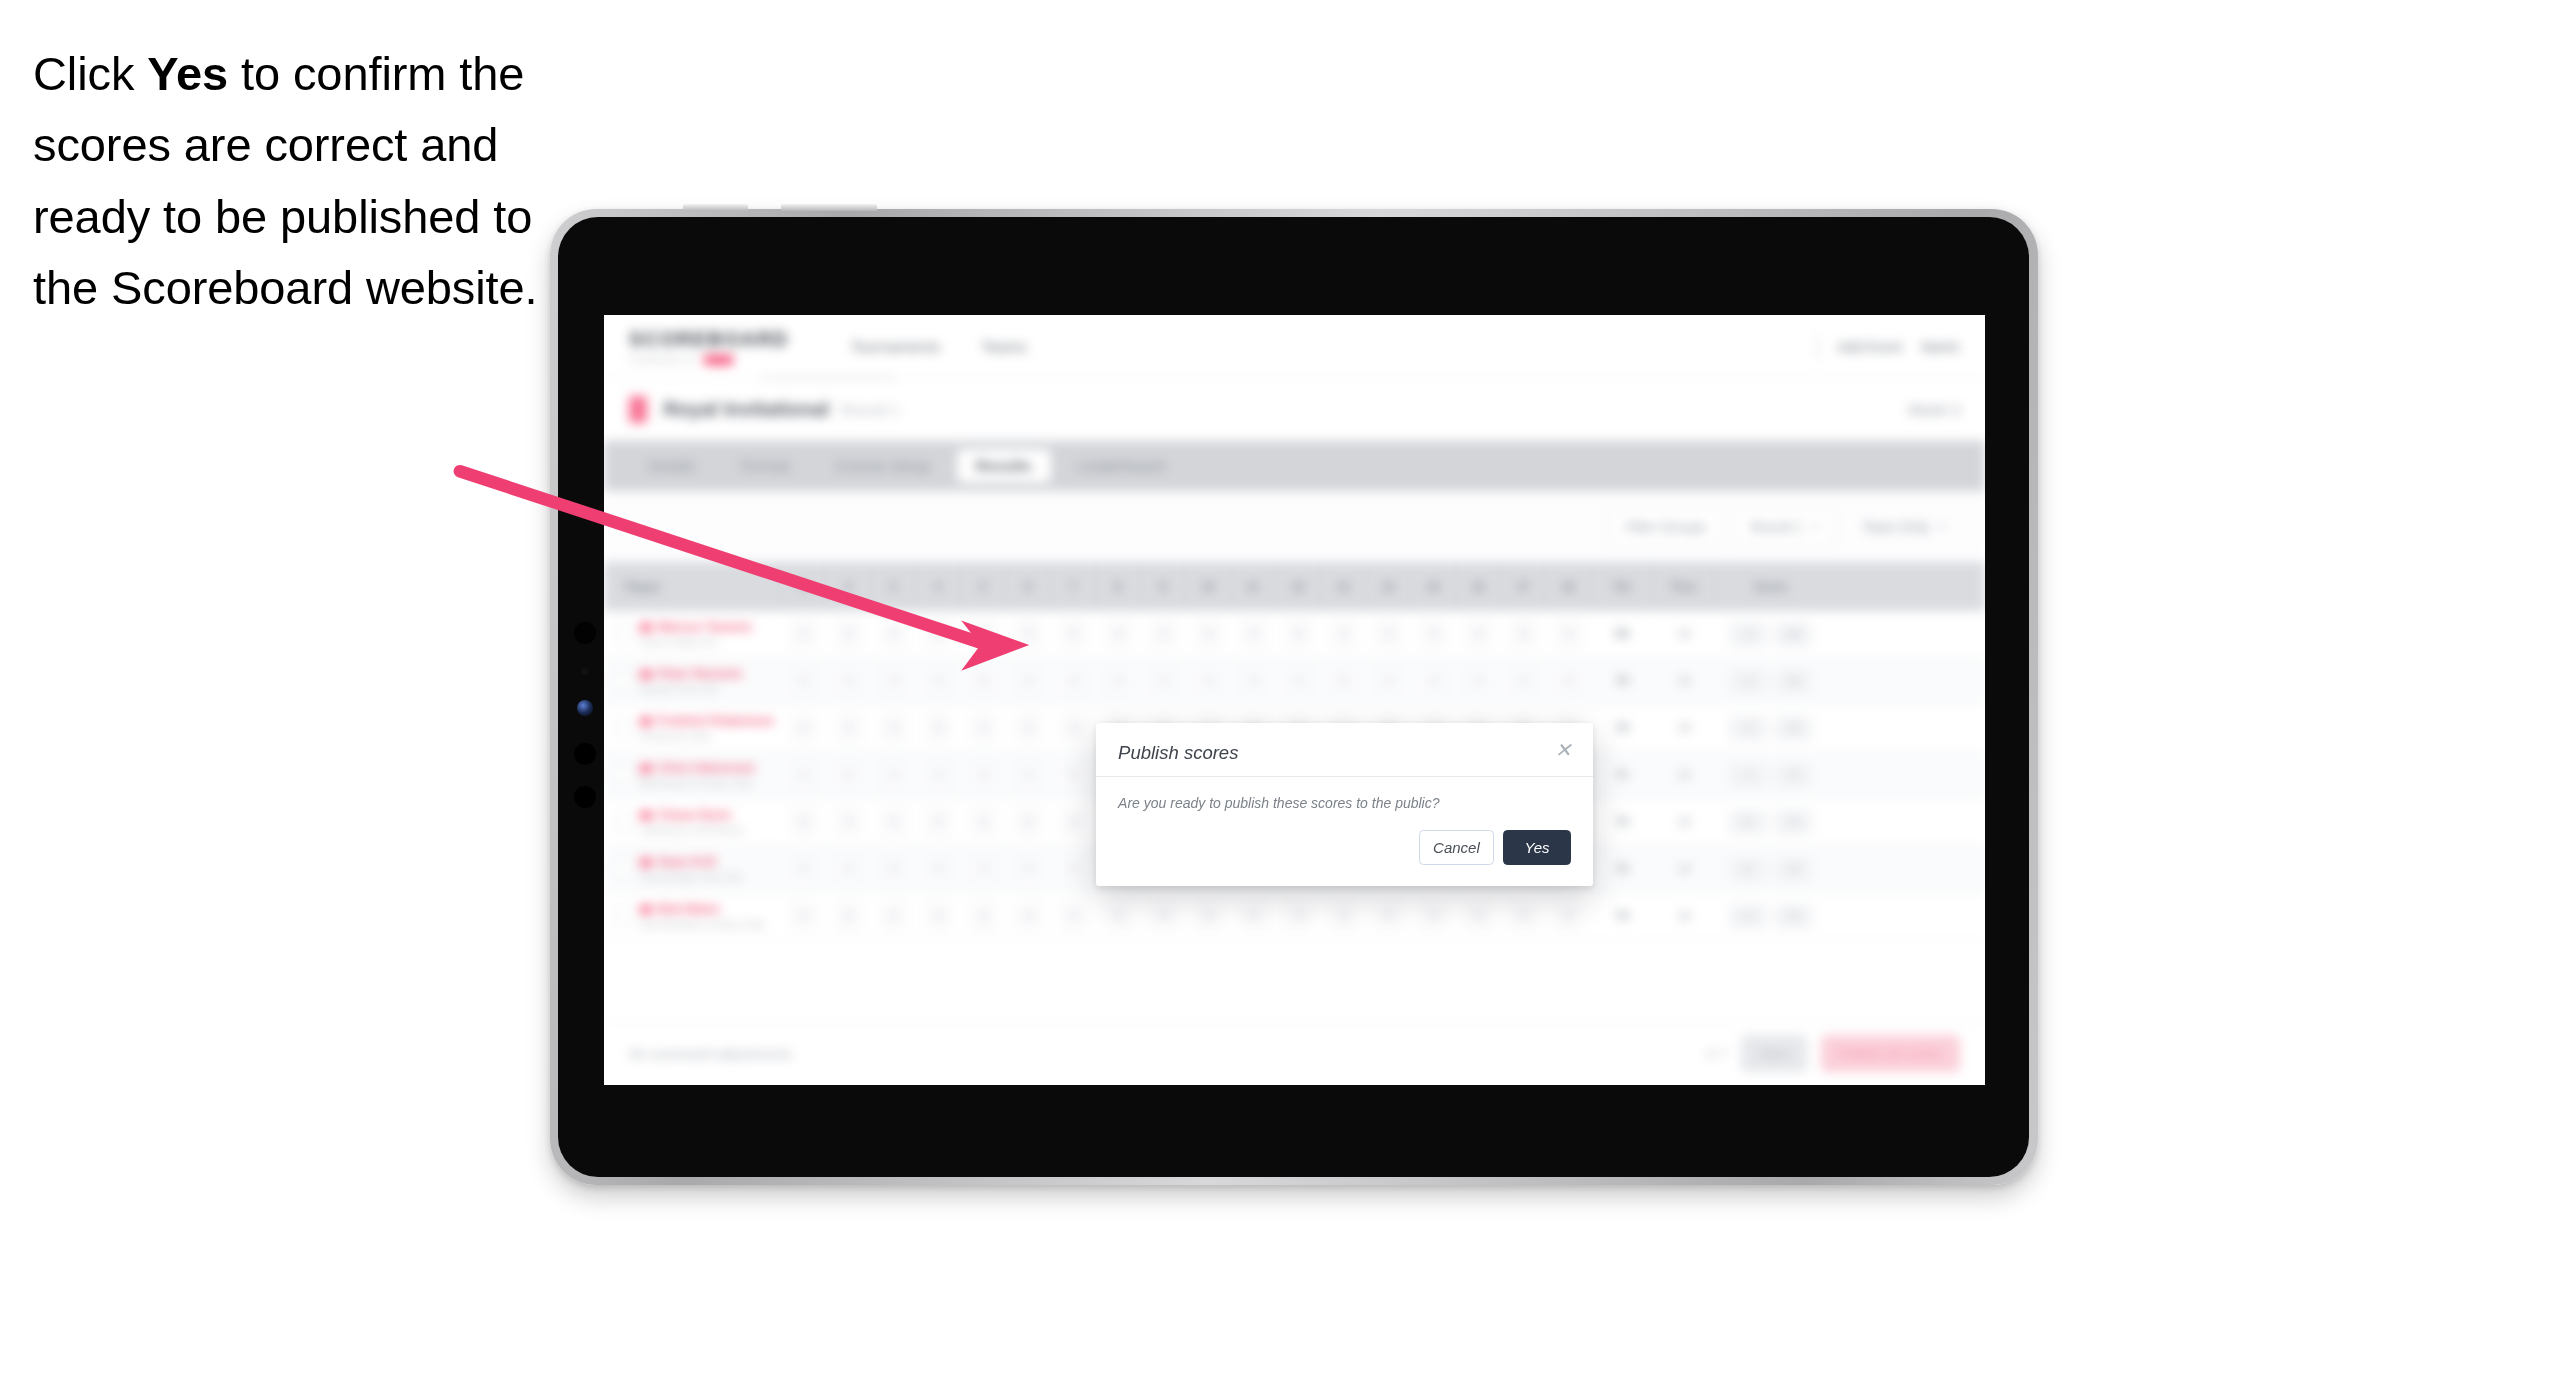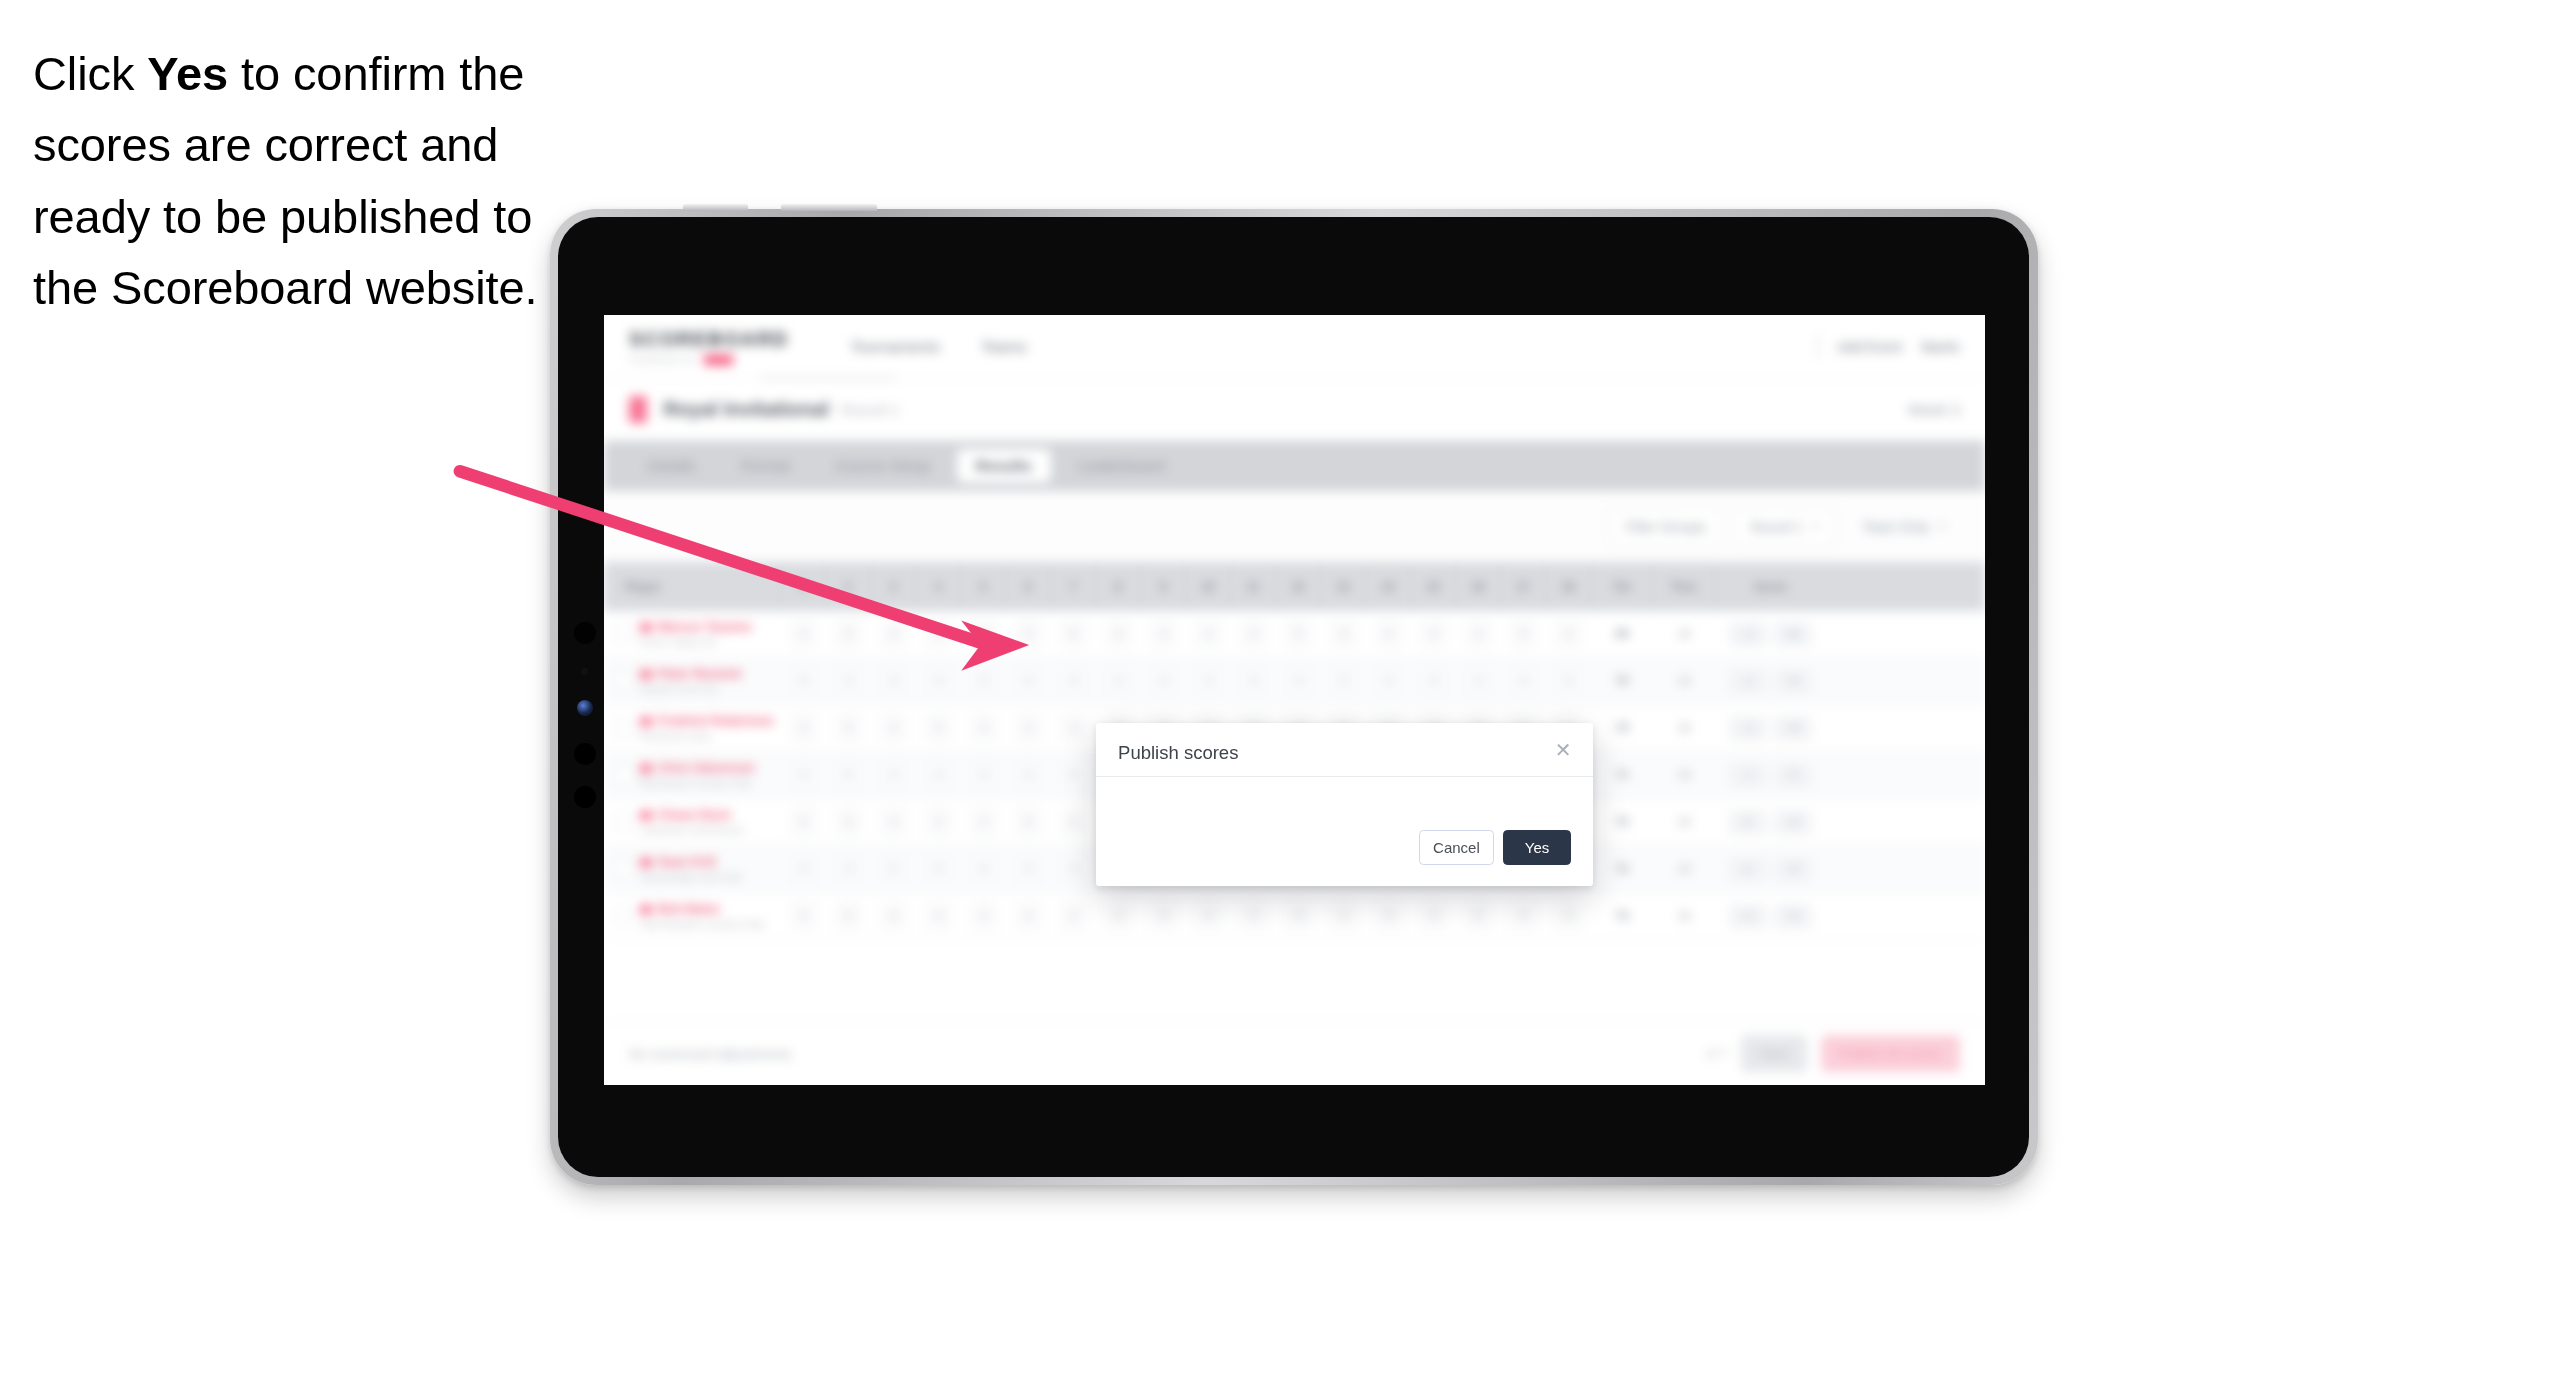--- a/index.html
+++ b/index.html
@@ -187,20 +187,21 @@
   }
   .foot-btn.grey { background:#e6e8eb; color:#b6bac0; }
   .foot-btn.pink { background:#fbd0da; color:#f290a8; }
 
   
   .modal-wrap {
     position:absolute;
     left: 492px; top: 408px;
     width: 497px; height: 163px;
     z-index: 30;
+    font-style: italic;
   }
   .modal {
     width:100%; height:100%;
     background:#ffffff; border-radius: 3px;
     box-shadow: 0 12px 33px rgba(20,24,32,0.18), 0 2.2px 7.4px rgba(20,24,32,0.10);
     position:relative;
     padding: 19px 22px 0 22px;
   }
   .modal-title {
     font-size: 18.5px; color:#3f444c; font-weight: 400;
@@ -843,20 +844,21 @@
             </span>
           </div>
 
         </div>
 
         <div class="modal-wrap">
           <div class="modal">
             <div class="modal-title">Publish scores</div>
             <div class="modal-divider"></div>
             <div class="modal-close">✕</div>
+            <div class="modal-body">Are you ready to publish these scores to the public?</div>
             <div class="modal-actions">
               <div class="mbtn cancel">Cancel</div>
               <div class="mbtn yes">Yes</div>
             </div>
           </div>
         </div>
 
       </div>
     </div>
   </div>

